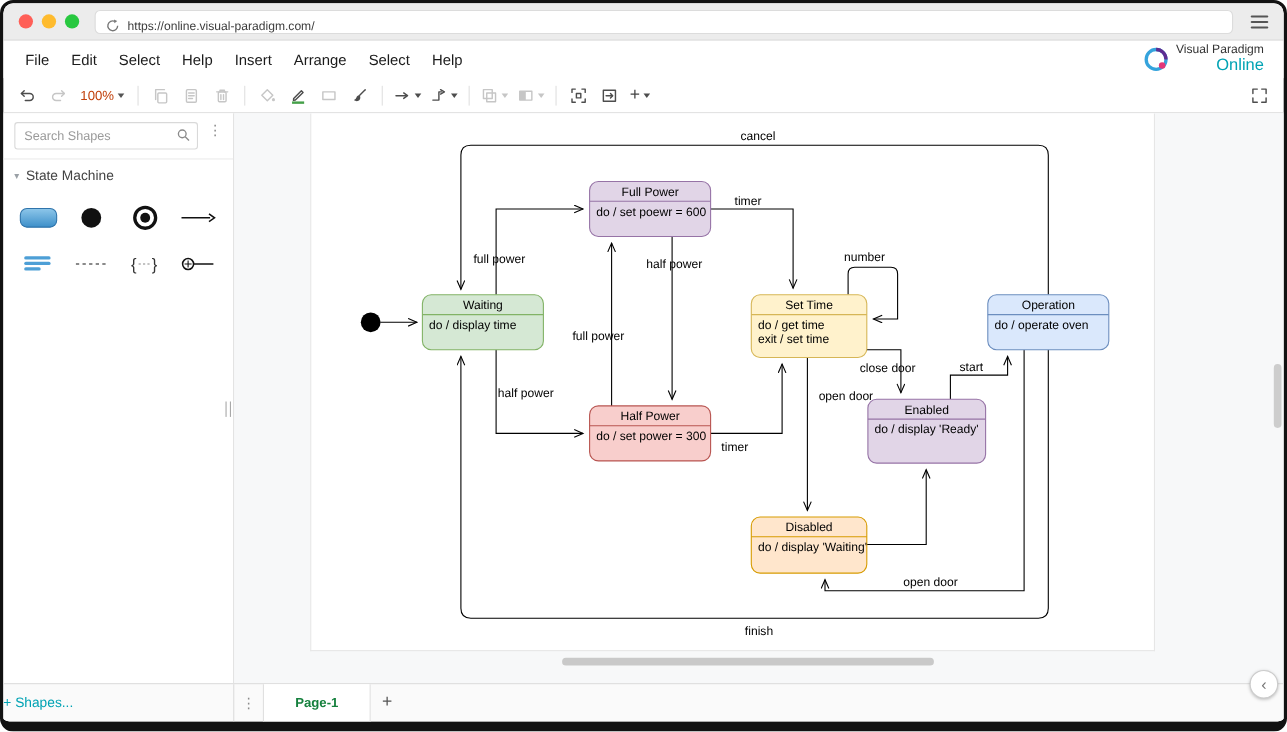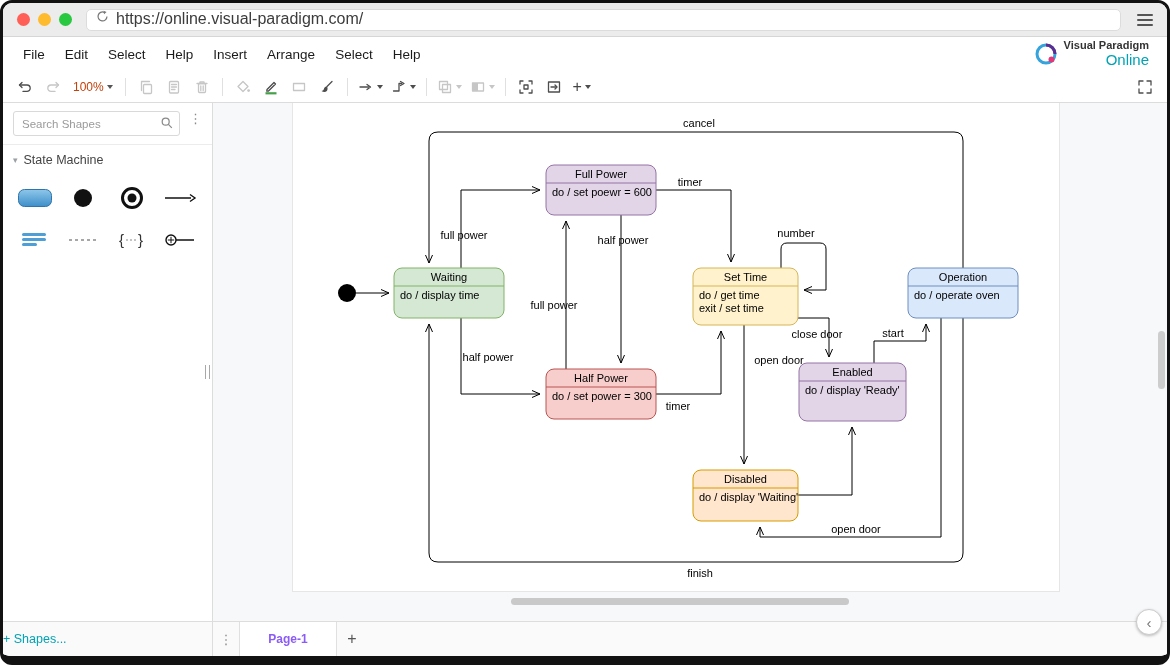--- a/index.html
+++ b/index.html
@@ -8,30 +8,30 @@
     width: 1170px; height: 665px;
     border: 3px solid #121212; border-bottom-width: 9px; border-radius: 12px;
     overflow: hidden; display: flex; flex-direction: column; background: #fff;
   }
   
   .chrome { height: 34px; background: #ececec; border-bottom: 1px solid #d6d6d6;
     display: flex; align-items: center; padding: 0 14px; flex: 0 0 auto; }
   .lights { display: flex; gap: 8px; margin-right: 14px; }
   .light { width: 13px; height: 13px; border-radius: 50%; }
   .urlbar { flex: 1; height: 22px; background: #fff; border: 1px solid #dcdcdc; border-radius: 5px;
-    display: flex; align-items: flex-start; padding: 0 9px; gap: 7px; font-size: 16px; color: #3c3c3c;
+    display: flex; align-items: flex-end; padding: 0 9px; gap: 7px; font-size: 11px; color: #3c3c3c;
     margin-right: 16px; }
   .hamburger { display: flex; flex-direction: column; gap: 3px; cursor: pointer; }
   .hamburger i { display: block; width: 16px; height: 2px; background: #555; border-radius: 1px; }
   
   .menubar { height: 34px; display: flex; align-items: center; padding: 0 10px; flex: 0 0 auto; background: #fff; }
   .mi { padding: 0 10px; font-size: 13.5px; color: #1b1b1b; cursor: default; }
   .brand { margin-left: auto; display: flex; align-items: center; gap: 6px; padding-right: 8px; }
   .brand-text { line-height: 1.05; }
-  .brand-line1 { font-size: 11px; font-weight: bold; color: #333; }
+  .brand-line1 { font-size: 11px; font-weight: normal; color: #333; }
   .brand-line2 { font-size: 15px; color: #00a3b4; font-weight: normal; text-align: right; }
   
   .toolbar { height: 32px; display: flex; align-items: center; padding: 0 10px; gap: 4px;
     flex: 0 0 auto; border-bottom: 1px solid #dcdcdc; color: #555; }
   .tb { min-width: 24px; height: 24px; display: inline-flex; align-items: center; justify-content: center;
     border-radius: 3px; color: #4d4d4d; gap: 3px; padding: 0 2px; }
   .tb.dis { color: #c6c6c6; }
   .tb svg { stroke: currentColor; fill: none; stroke-width: 1.3; stroke-linecap: round; stroke-linejoin: round; }
   .caret { width: 0; height: 0; border-left: 3.5px solid transparent; border-right: 3.5px solid transparent;
     border-top: 4px solid currentColor; }
@@ -52,39 +52,39 @@
   .vdots { color: #8a8a8a; font-size: 13px; padding: 0 4px; cursor: pointer; }
   .section { border-top: 1px solid #ececec; padding: 8px 10px; font-size: 12.5px; color: #444;
     display: flex; align-items: center; gap: 6px; }
   .section .tri { color: #9aa0a6; font-size: 9px; }
   .shapegrid { display: grid; grid-template-columns: repeat(4, 1fr); padding: 10px 8px;
     row-gap: 18px; justify-items: center; align-items: center; }
   .shapecell { cursor: pointer; display: flex; align-items: center; justify-content: center; }
   .splitter { position: absolute; right: 2px; top: 262px; width: 5px; height: 14px;
     border-left: 1px solid #a8a8a8; border-right: 1px solid #a8a8a8; }
   .canvas { flex: 1; position: relative; background: #f7f8f9; overflow: hidden; }
-  .page { position: absolute; left: 79px; top: 0; width: 768px; height: 489px;
+  .page { position: absolute; left: 69px; top: 0; width: 768px; height: 489px;
     background: #fff; border: 1px solid #e6e6e6; border-top: none; }
   #diagram text { font-family: "Liberation Sans", sans-serif; font-size: 11px; fill: #000; }
   #diagram .edge { fill: none; stroke: #000; stroke-width: 1; }
   #diagram .elabel { font-size: 11px; }
   .hscroll { position: absolute; left: 298px; bottom: 16px; width: 338px; height: 7px;
     background: #c9c9c9; border-radius: 4px; }
   .vscroll { position: absolute; right: 2px; top: 228px; width: 7px; height: 58px;
     background: #cdcdcd; border-radius: 4px; }
   
   .footer { height: 35px; flex: 0 0 auto; border-top: 1px solid #ddd; background: #fafafa;
     display: flex; align-items: stretch; position: relative; }
   .footer-shapes { width: 210px; flex: 0 0 auto; border-right: 1px solid #ddd;
     display: flex; align-items: center; padding-left: 0; color: #00a3b4; font-size: 12.5px; cursor: pointer; }
   .footer-dots { width: 26px; display: flex; align-items: center; justify-content: center;
     color: #8a8a8a; font-size: 13px; cursor: pointer; }
   .tab { width: 98px; background: #fff; border-left: 1px solid #e0e0e0; border-right: 1px solid #e0e0e0;
     display: flex; align-items: center; justify-content: center; font-size: 12px; font-weight: bold;
-    color: #8b5cf6; cursor: pointer; }
+    color: #15803d; cursor: pointer; }
   .addtab { width: 30px; display: flex; align-items: center; justify-content: center;
     color: #555; font-size: 16px; cursor: pointer; }
   .navcircle { position: absolute; right: 5px; top: -13px; width: 26px; height: 26px; border-radius: 50%;
     background: #fff; border: 1px solid #ccc; box-shadow: 0 1px 3px rgba(0,0,0,.25);
     display: flex; align-items: center; justify-content: center; color: #777; font-size: 15px; cursor: pointer; z-index: 5; }
 </style>
 </head>
 <body>
 
 <div class="window">

